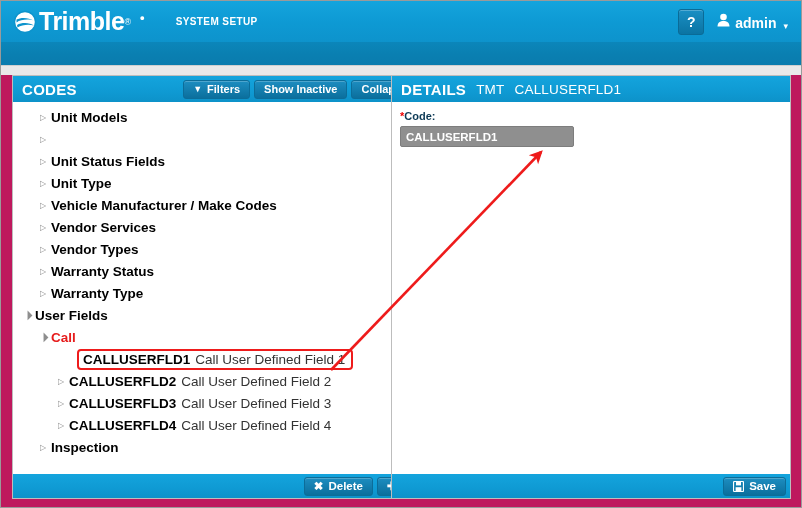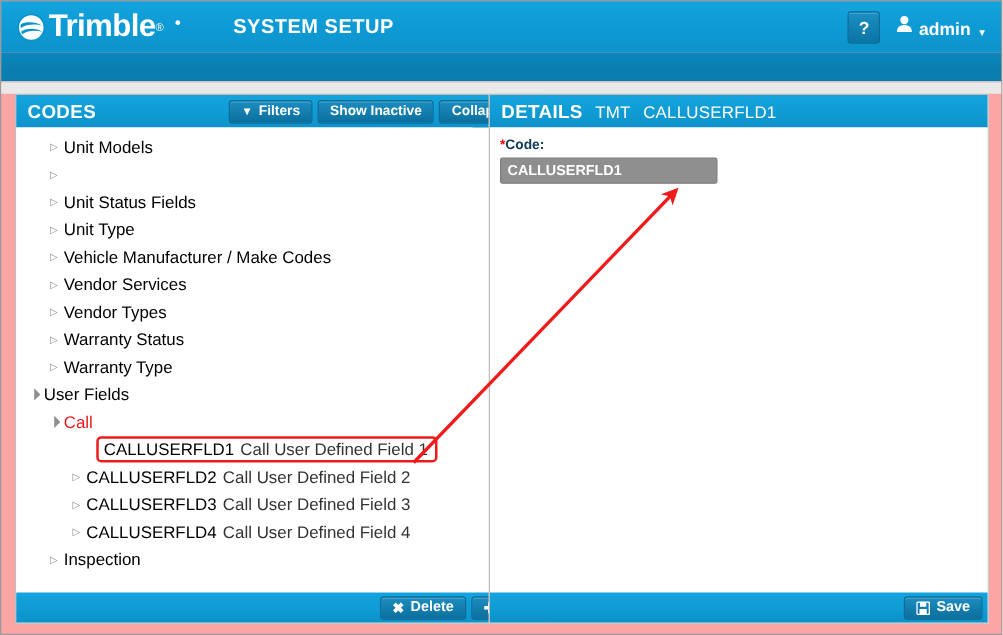--- a/index.html
+++ b/index.html
@@ -5,21 +5,21 @@
   * { box-sizing: border-box; margin: 0; padding: 0; }
   html, body {
     width: 802px; height: 508px;
     font-family: "Liberation Sans", sans-serif;
     background: #ffffff;
     overflow: hidden;
   }
   #app {
     position: relative;
     width: 802px; height: 508px;
-    background: #fca5a5;
+    background: #be185d;
     border: 1px solid #9a9a9a;
   }
 
   
   .topbar {
     position: absolute; left: 0; top: 0; width: 800px; height: 41px;
     background: linear-gradient(to bottom, #14a4dd 0%, #0e9ad4 50%, #0d93cc 100%);
     display: flex; align-items: center;
   }
   .logo-wrap {
@@ -32,22 +32,22 @@
   .tri-word {
     color: #ffffff; font-size: 25px; font-weight: bold;
     letter-spacing: -0.5px; font-family: "Liberation Sans", sans-serif;
     line-height: 1;
   }
   .tri-reg { color:#ffffff; font-size: 9px; vertical-align: super; }
   .tri-tick {
     color:#ffffff; font-size:13px; margin-left:9px; margin-top:-8px; font-weight:bold;
   }
   .app-title {
-    color: #ffffff; font-size: 16px; font-weight: bold;
-    letter-spacing: 0.4px; margin-left: 42px;
+    color: #ffffff; font-size: 10px; font-weight: bold;
+    letter-spacing: 0.4px; margin-left: 31px;
   }
   .topbar-right {
     margin-left: auto; display: flex; align-items: center; margin-right: 13px;
   }
   .help-btn {
     width: 26px; height: 26px; border-radius: 3px;
     background: linear-gradient(to bottom,#1a8fc4,#0b74a3);
     border: 1px solid #0a6b97;
     color:#fff; font-size:14px; font-weight:bold;
     display:flex; align-items:center; justify-content:center;
@@ -110,21 +110,21 @@
   }
   .tree { padding-top: 4px; }
   .node {
     height: 22px; display:flex; align-items:center;
     font-size: 13.5px; padding-left: 6px; white-space: nowrap;
   }
   .arrow-col {
     width: 16px; min-width:16px; display:flex; align-items:center; justify-content:center;
     color:#8e8e8e; font-size:8px;
   }
-  .node-lbl { font-weight:normal; color:#000000; }
+  .node-lbl { font-weight:bold; color:#000000; }
   .node-lbl.red { color:#e61c1c; }
   .node-sub { font-weight:normal; color:#333333; margin-left:5px; }
   .lvl1 { padding-left: 6px; }
   .lvl2 { padding-left: 22px; }
   .lvl3 { padding-left: 40px; }
 
   .hl-box {
     display:inline-flex; align-items:center;
     border: 2px solid #ee1b1b; border-radius: 4px;
     padding: 1px 6px 1px 4px; margin-left: 24px; height: 21px;

